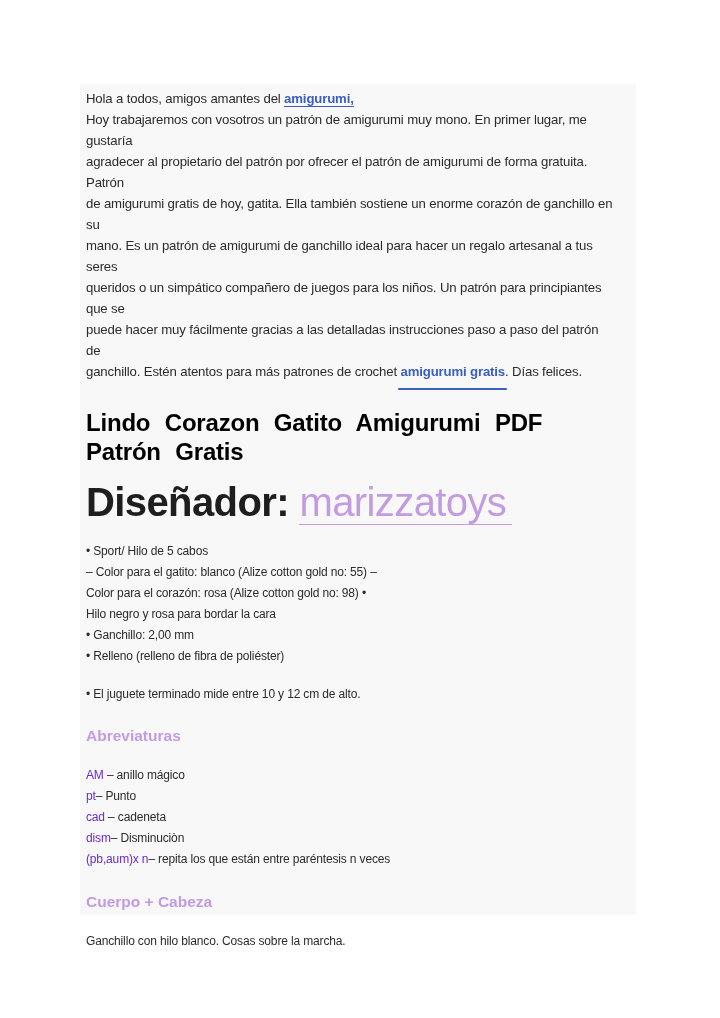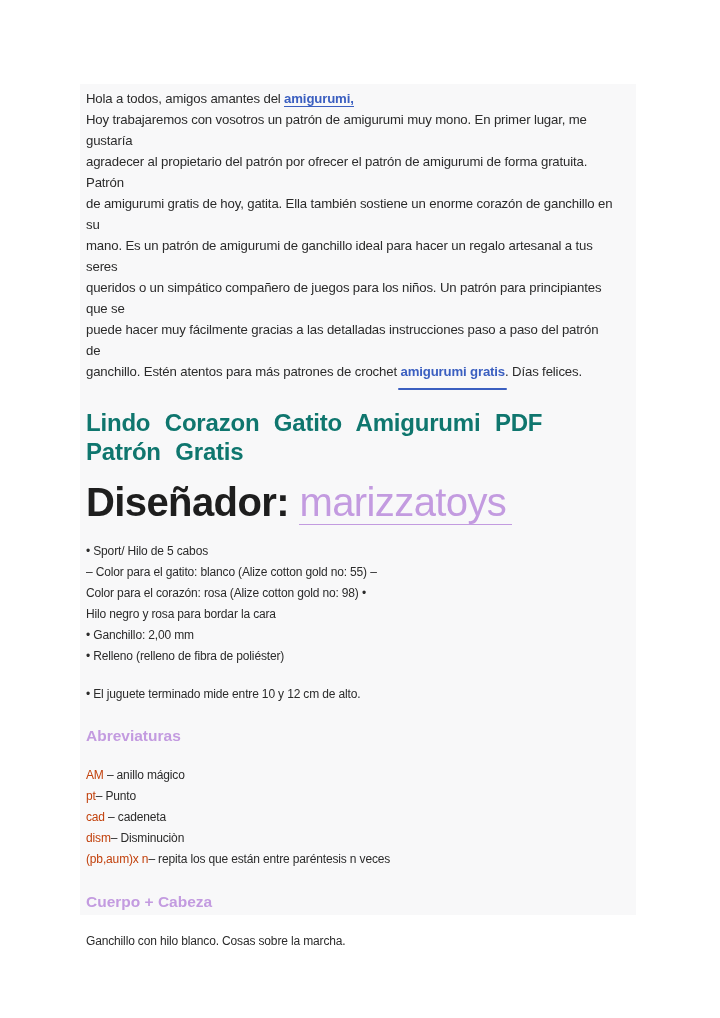--- a/index.html
+++ b/index.html
@@ -53,21 +53,21 @@
       position: absolute;
       left: -2px;
       right: -2px;
       bottom: -8px;
       height: 2px;
       background: #3b5fc0;
       border-radius: 1px;
     }
     .title {
       margin: 26px 0 0 0;
-      color: #0f766e;
+      color: #000000;
       font-size: 24px;
       font-weight: bold;
       line-height: 29px;
       word-spacing: 8px;
       letter-spacing: -0.2px;
     }
     .designer {
       margin: 16px 0 0 0;
       font-size: 40px;
       line-height: 40px;
@@ -88,21 +88,21 @@
       font-size: 15.5px;
       line-height: 20px;
       margin: 0;
     }
     .list {
       font-size: 12px;
       line-height: 21px;
       letter-spacing: -0.15px;
     }
     .list div { white-space: nowrap; }
-    .abbr-key { color: #c2410c; }
+    .abbr-key { color: #6d28d9; }
   </style>
 </head>
 <body>
 
 <div class="panel"></div>
 
 <div class="content">
 
   <div class="intro">
     <p><span>Hola a todos, amigos amantes del </span><a class="link-blue link-first">amigurumi,</a></p>

